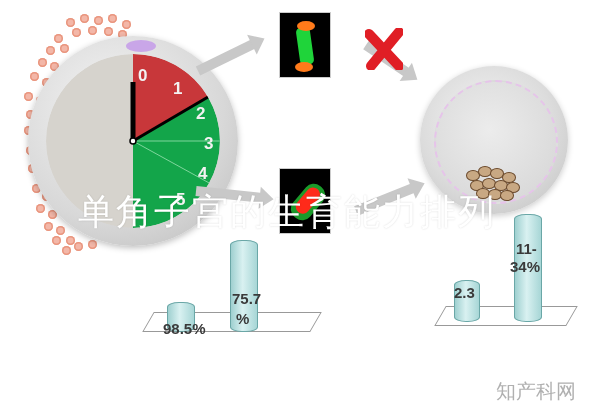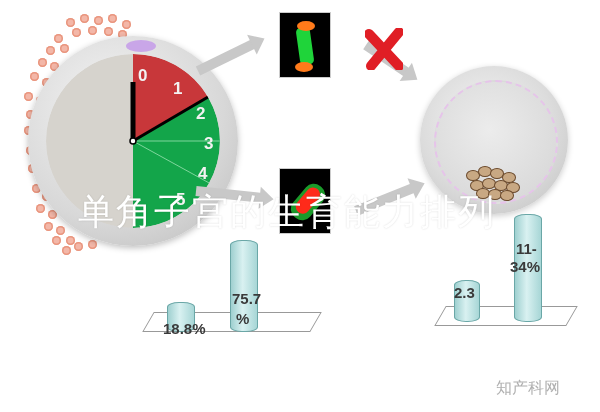--- a/index.html
+++ b/index.html
@@ -13,21 +13,21 @@
   .arrow{position:absolute;height:10px;background:#c8c8c8;transform-origin:left center;}
   .arrow:after{content:"";position:absolute;right:-12px;top:-6px;border-left:14px solid #c8c8c8;border-top:11px solid transparent;border-bottom:11px solid transparent;}
   .egg{left:420px;top:66px;width:148px;height:148px;border-radius:50%;background:radial-gradient(circle at 45% 40%,#f6f6f6 0%,#dcdcdc 55%,#bfbfbf 100%);box-shadow:0 2px 6px rgba(0,0,0,0.2);}
   .egg-inner{left:434px;top:80px;width:120px;height:120px;border-radius:50%;border:2px dashed #e6c4ea;background:radial-gradient(circle at 45% 40%,#ececec,#d4d4d4);}
   .pc{position:absolute;width:12px;height:9px;border-radius:50%;background:#c8a883;border:1px solid #6b4a2c;}
   .cyl{position:absolute;background:linear-gradient(90deg,#9fd0d0 0%,#d9f1f1 45%,#a7d6d6 100%);border:1px solid #6aa7a7;border-radius:12px/5px;}
   .plat{position:absolute;height:18px;border:1px solid #999;transform:skewX(-30deg);background:transparent;}
   .barlabel{position:absolute;color:#3a3a3a;font-weight:bold;font-size:15px;line-height:18px;text-align:center;}
   .overlay{position:absolute;left:78px;top:188px;color:#fff;font-size:36px;letter-spacing:2px;text-shadow:0 0 2px rgba(0,0,0,0.15);white-space:nowrap;font-family:"DejaVu Sans",sans-serif;}
   .cite{position:absolute;font-family:"Liberation Serif",serif;font-weight:bold;color:#444;font-size:17px;}
-  .wm{position:absolute;left:496px;top:378px;color:#b0b0b0;font-size:16px;font-family:"DejaVu Sans",sans-serif;}
+  .wm{position:absolute;left:496px;top:378px;color:#b0b0b0;font-size:20px;font-family:"DejaVu Sans",sans-serif;}
 </style>
 </head>
 <body>
 
 <div id="stage">
 
   <div>
     <div class="cell" style="left:66px;top:18px"></div>
       <div class="cell" style="left:80px;top:14px"></div>
       <div class="cell" style="left:94px;top:16px"></div>
@@ -125,21 +125,21 @@
       <div class="pc" style="left:494px;top:180px"></div>
       <div class="pc" style="left:506px;top:182px"></div>
       <div class="pc" style="left:476px;top:188px"></div>
       <div class="pc" style="left:488px;top:189px"></div>
       <div class="pc" style="left:500px;top:190px"></div>
   </div>
 
   <div class="plat" style="left:148px;top:312px;width:166px;"></div>
   <div class="cyl" style="left:167px;top:302px;width:26px;height:28px;"></div>
   <div class="cyl" style="left:230px;top:240px;width:26px;height:90px;"></div>
-  <span class="barlabel" style="left:163px;top:320px;">18.8%</span>
+  <span class="barlabel" style="left:163px;top:320px;">98.5%</span>
   <span class="barlabel" style="left:232px;top:290px;">75.7</span>
   <span class="barlabel" style="left:236px;top:310px;">%</span>
 
   <div class="plat" style="left:440px;top:306px;width:130px;"></div>
   <div class="cyl" style="left:454px;top:280px;width:24px;height:40px;"></div>
   <div class="cyl" style="left:514px;top:214px;width:26px;height:106px;"></div>
   <span class="barlabel" style="left:454px;top:284px;">2.3</span>
   <span class="barlabel" style="left:516px;top:240px;">11-</span>
   <span class="barlabel" style="left:510px;top:258px;">34%</span>
 

